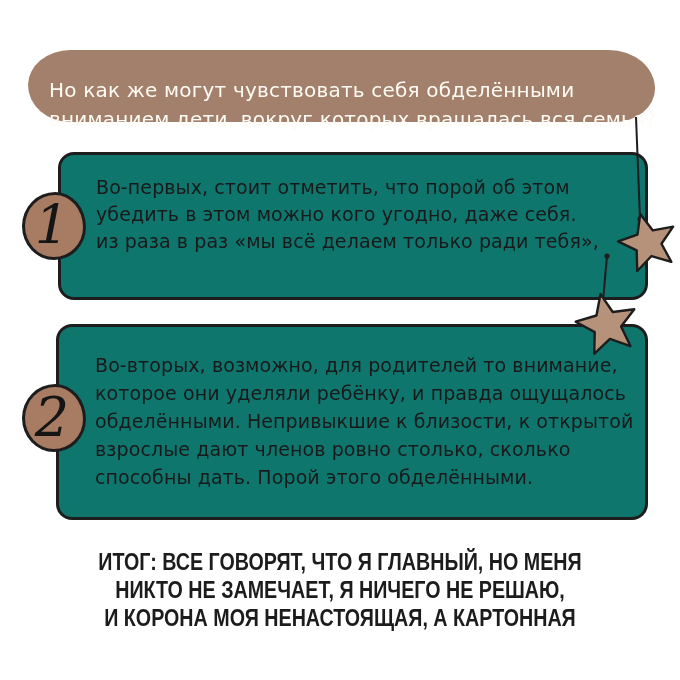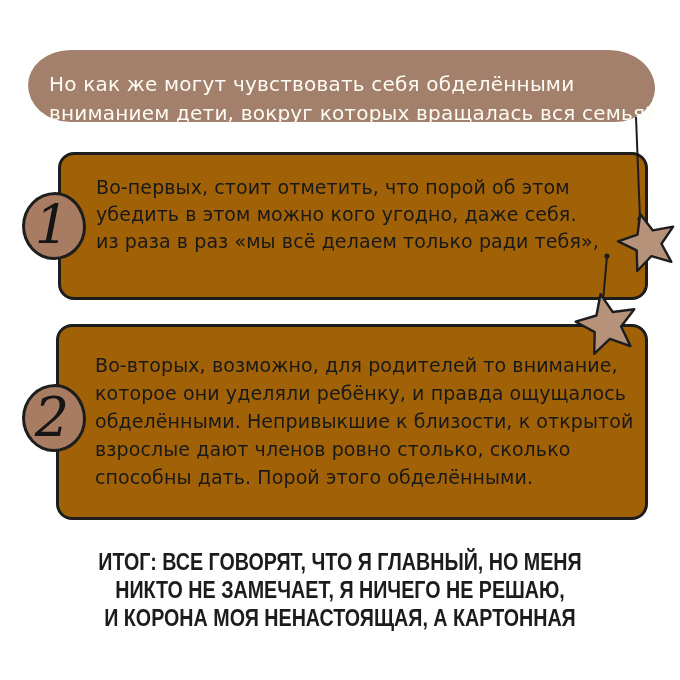--- a/index.html
+++ b/index.html
@@ -6,28 +6,28 @@
   .canvas {
     position:relative; width:680px; height:680px; background:#ffffff;
     overflow:hidden; font-family:"DejaVu Sans", sans-serif;
   }
   
   .bubble {
     position:absolute; left:28px; top:50px; width:627px; height:72px;
     background:#a3806b;
     border-radius:46px 50px 44px 46px / 38px 42px 36px 40px;
   }
-  .bubble-inner { padding:20px 0 0 21px; }
+  .bubble-inner { padding:26px 0 0 21px; }
   .bubble-line {
     color:#fdfbf4; font-size:20px; line-height:29px; white-space:nowrap;
     letter-spacing:0.2px;
   }
   
   .card {
-    position:absolute; background:#a16207; border:3px solid #1d1d1d;
+    position:absolute; background:#0f766e; border:3px solid #1d1d1d;
     border-radius:16px; box-sizing:border-box; z-index:2;
   }
   .card1 { left:58px; top:152px; width:590px; height:148px; }
   .card2 { left:56px; top:324px; width:592px; height:196px; }
   .card1 .card-inner { padding:19px 0 0 35px; }
   .card2 .card-inner { padding:24px 0 0 36px; }
   .card-line {
     font-size:19px; color:#191919; white-space:nowrap; letter-spacing:0.1px;
   }
   .card1 .card-line { line-height:27px; }

